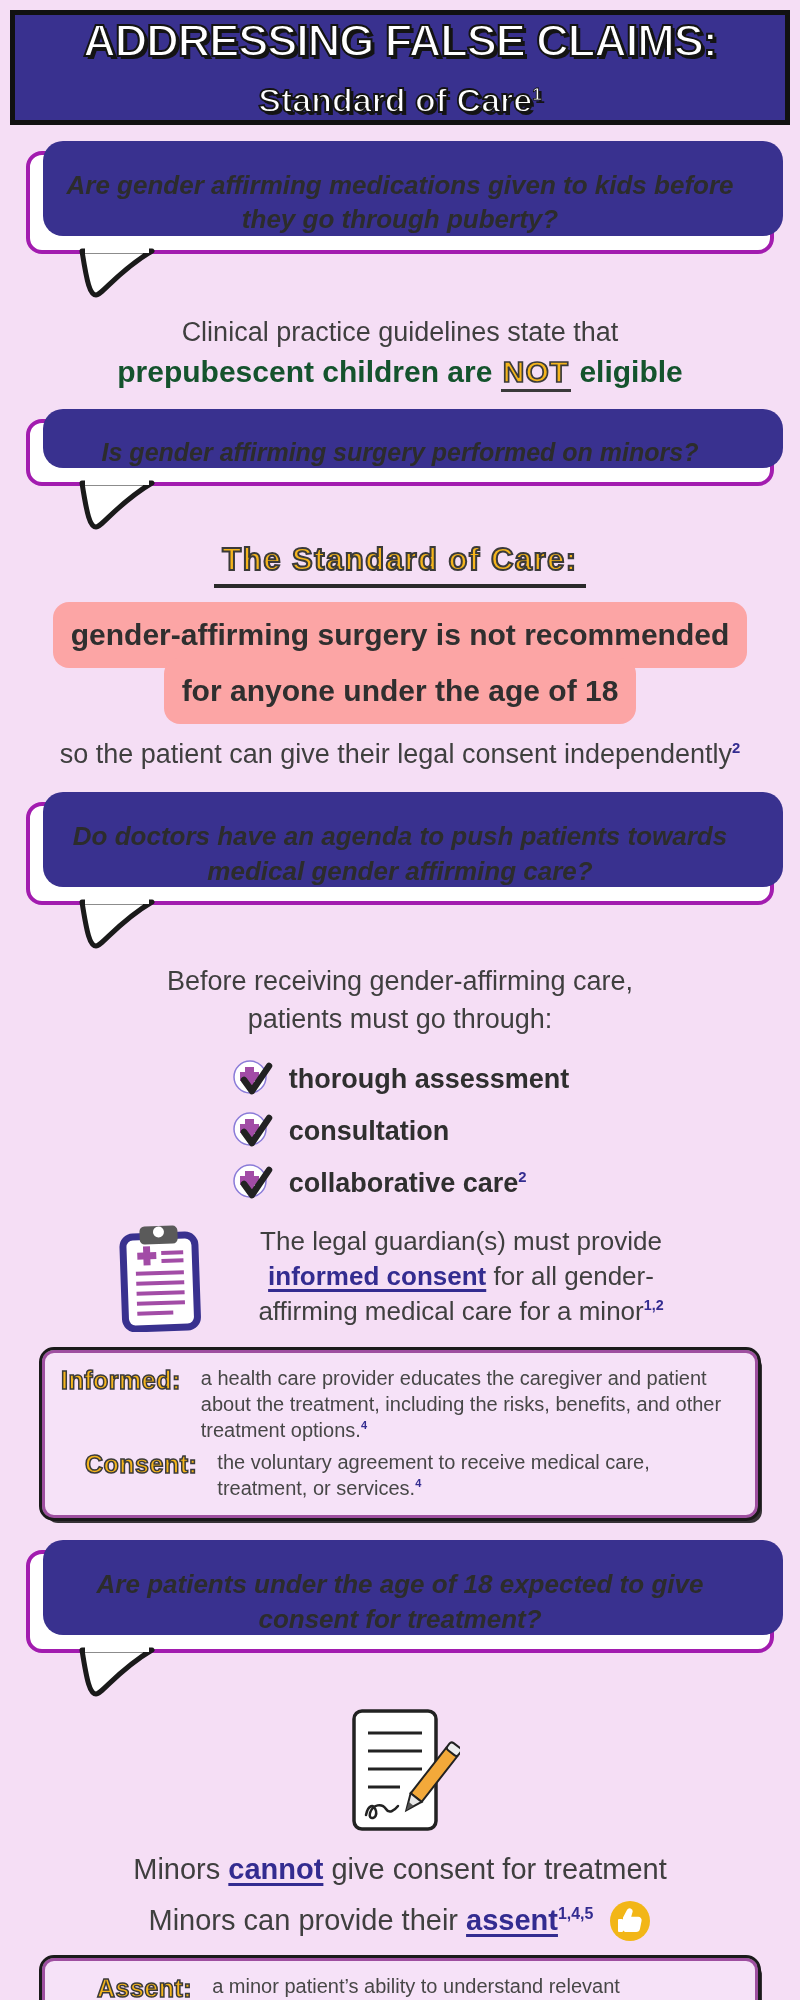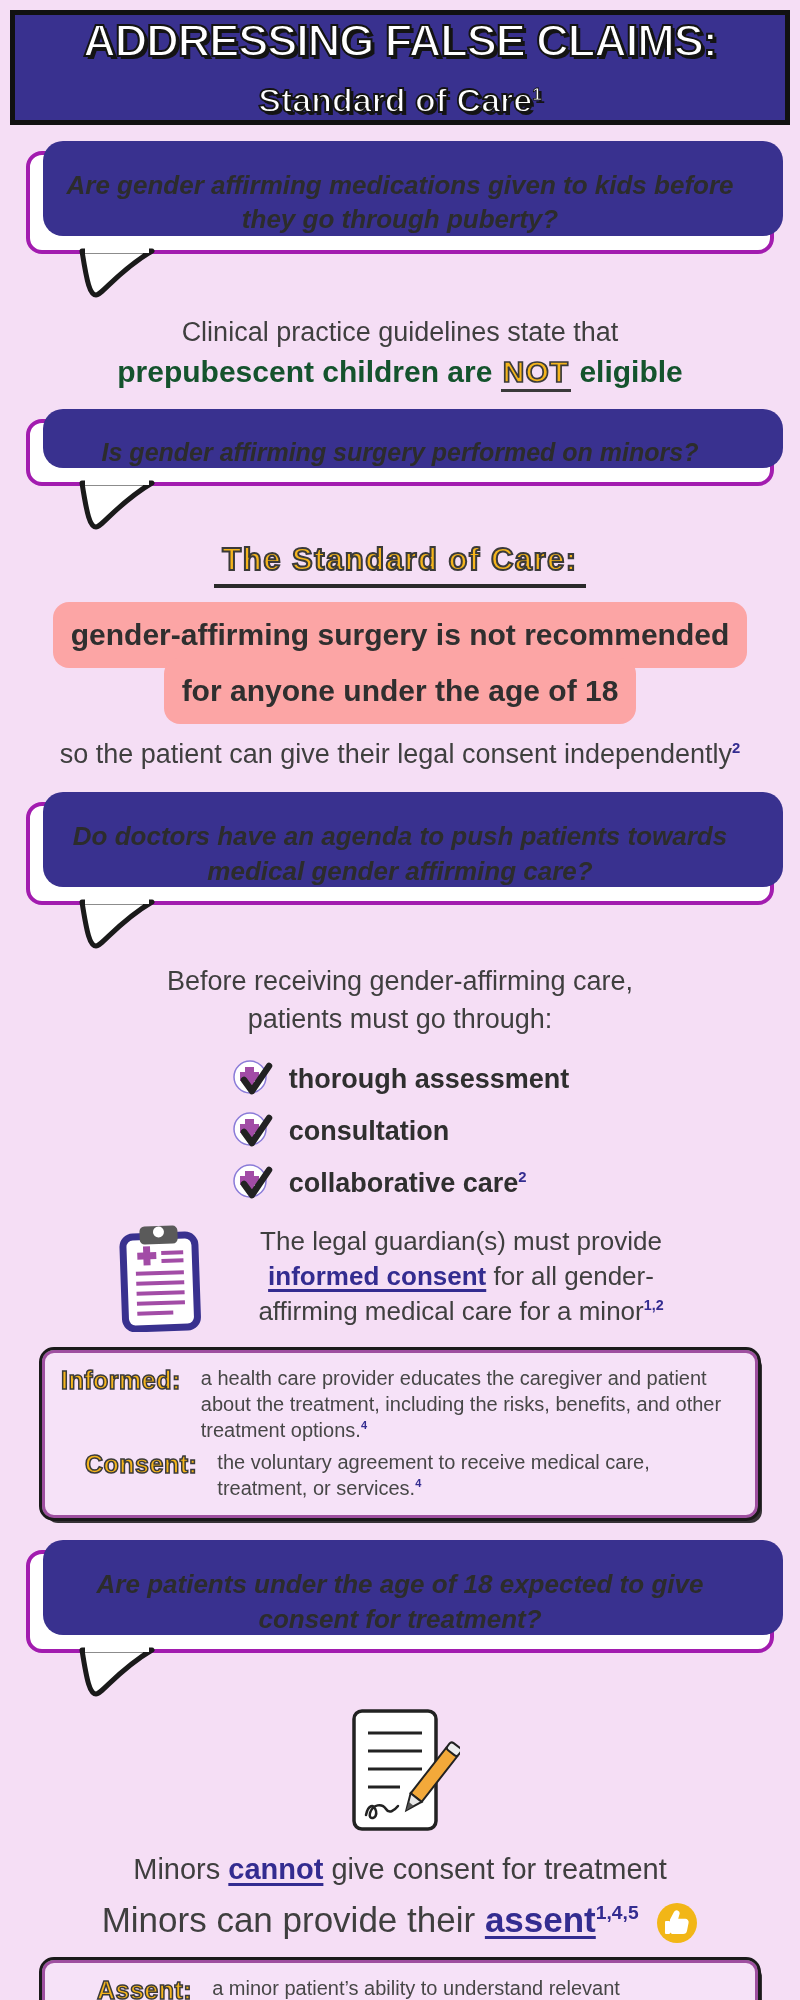--- a/index.html
+++ b/index.html
@@ -243,21 +243,21 @@
       <path d="M83,104 L86,112 L89,104 Z" fill="#555"></path>
     </g>
   </svg>
 </div>
 
 <div class="center" style="margin-top:18px; font-size:29px">
   <span>Minors</span>
   <span class="blue-link">cannot</span><span> give consent for treatment</span>
 </div>
 
-<div class="center" style="margin-top:14px; font-size:35px">
+<div class="center" style="margin-top:14px; font-size:29px">
   <span>Minors can provide their</span>
   <span class="blue-link">assent</span><sup class="ref">1,4,5</sup>
   <svg width="42" height="42" style="vertical-align:-12px; margin-left:8px">
     <circle cx="21" cy="21" r="20" fill="#f2b617"></circle>
     <rect x="9" y="19" width="5" height="13" rx="1" fill="#fff"></rect>
     <path d="M16,32 h11 a4,4 0 0 0 4,-3.2 l1.6,-8 a3.4,3.4 0 0 0 -3.4,-4 h-7 l1.5,-5.2 a3,3 0 0 0 -5.6,-1.8 l-4.1,7.6 v13 z" fill="#fff"></path>
   </svg>
 </div>
 
 <div class="def-box" style="margin-top:16px">

